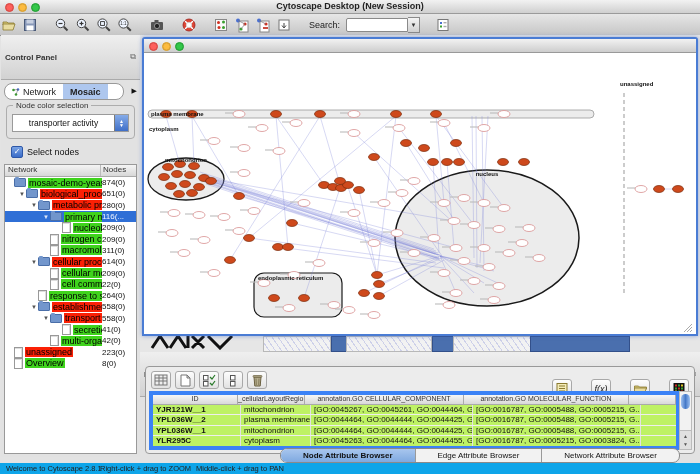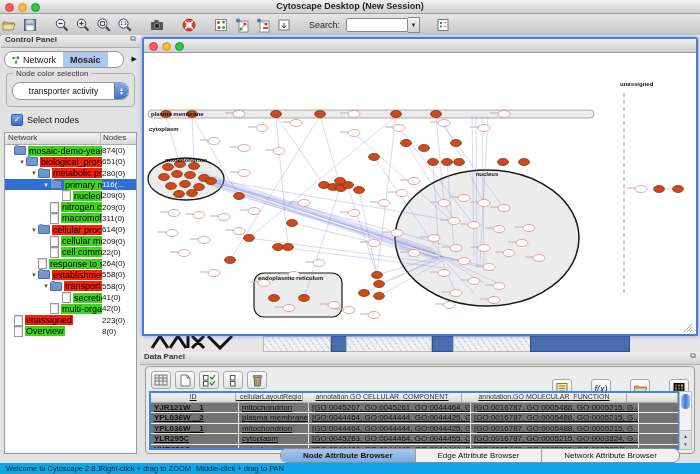--- a/index.html
+++ b/index.html
@@ -16,31 +16,31 @@
   
   .toolbar{position:absolute;left:0;top:14px;right:0;height:21px;background:linear-gradient(#e6e6e6,#c6c6c6);border-bottom:1px solid #8f8f8f;display:flex;align-items:center;gap:3px;}
   .tbico{width:18px;height:17px;display:inline-flex;align-items:center;justify-content:center;}
   .tbsep{width:8px;height:1px;}
   .searchlbl{font-size:9px;color:#222;margin:0 3px 0 2px;}
   .searchbox{display:flex;align-items:center;}
   .searchbox input{width:56px;height:12px;border:1px solid #8a8a8a;border-radius:2px 0 0 2px;font-size:8px;padding:0 2px;background:#fff;}
   .searchdrop{width:11px;height:14px;background:linear-gradient(#f4f4f4,#d0d0d0);border:1px solid #8a8a8a;border-left:none;font-size:6px;color:#333;display:flex;align-items:center;justify-content:center;}
   
   .cpanel{position:absolute;left:1px;top:35px;width:139px;bottom:17px;background:#e2e2e2;display:flex;flex-direction:column;border-right:1px solid #b0b0b0;}
-  .phead{height:12px;background:linear-gradient(#efefef,#d2d2d2);border-bottom:1px solid #aaa;display:flex;align-items:flex-start;padding:0 4px;}
+  .phead{height:12px;background:linear-gradient(#efefef,#d2d2d2);border-bottom:1px solid #aaa;display:flex;align-items:center;padding:16px 4px;}
   .phead .ptitle{font-size:8px;font-weight:bold;color:#333;flex:1;}
   .floatico{font-size:8px;color:#666;line-height:8px;}
   .cptabs{margin:3px 3px 2px 3px;height:15px;background:#fff;border:1px solid #999;border-radius:8px;display:flex;align-items:stretch;overflow:hidden;font-size:9px;}
   .cptab{display:flex;align-items:center;gap:3px;padding:0 7px;color:#222;}
   .cptab.sel{background:#aec7ee;font-weight:bold;}
   .tabarrow{margin-left:2px;display:flex;align-items:center;font-size:7px;color:#111;padding:0 3px;}
   .netglyph{width:8px;height:8px;}
   .groupbox{margin:3px 5px;border:1px solid #adadad;border-radius:4px;position:relative;padding:8px 5px 6px 5px;}
   .groupbox .legend{position:absolute;top:-5px;left:6px;background:#e2e2e2;padding:0 3px;font-size:8px;color:#333;}
-  .combo{height:16px;background:#fff;border:1px solid #9a9a9a;border-radius:8px;display:flex;align-items:center;position:relative;overflow:hidden;}
+  .combo{height:16px;background:#fff;border:1px solid #9a9a9a;border-radius:0;display:flex;align-items:center;position:relative;overflow:hidden;}
   .combo .cval{flex:1;text-align:center;font-size:8.5px;color:#111;}
   .combo .ccap{width:13px;height:100%;background:linear-gradient(#85abe8,#3f6fc8);display:flex;flex-direction:column;align-items:center;justify-content:center;color:#fff;font-size:5px;line-height:4px;border-left:1px solid #7a7a7a;}
   .checkrow{display:flex;align-items:center;gap:4px;margin:4px 0 5px 10px;}
   .checkbox{width:10px;height:10px;border-radius:2px;background:linear-gradient(#79a3e4,#3a6cc8);border:1px solid #2d57a8;color:#fff;font-size:8px;line-height:9px;text-align:center;}
   .checklbl{font-size:9px;color:#111;}
   .treewrap{flex:1;margin:1px 3px 3px 3px;border:1px solid #999;background:#fff;display:flex;flex-direction:column;overflow:hidden;}
   .treehead{display:flex;height:11px;background:linear-gradient(#f4f4f4,#d8d8d8);border-bottom:1px solid #aaa;font-size:8px;color:#333;}
   .treehead .th1{flex:1;padding-left:3px;border-right:1px solid #bbb;}
   .treehead .th2{width:33px;padding-left:2px;}
   .treerows{flex:1;overflow:hidden;}
@@ -67,21 +67,21 @@
   .netwin .wtitle{height:13px;background:linear-gradient(#f2f2f2,#cdcdcd);border-bottom:1px solid #999;position:relative;}
   .netwin .wtitle .title{position:absolute;left:0;right:0;top:1px;text-align:center;font-size:9px;font-weight:bold;color:#222;}
   .canvas{position:absolute;left:0;top:14px;right:0;bottom:0;background:#fff;overflow:hidden;}
   .canvas svg{position:absolute;left:0;top:0;}
   
   .dpanel{position:absolute;left:140px;top:352px;right:0;height:111px;background:#e2e2e2;}
   .dbody{position:absolute;left:5px;right:5px;top:14px;height:86px;border:1px solid #999;border-radius:4px;background:#ececec;}
   .dtools{position:absolute;left:5px;top:4px;right:5px;height:18px;display:flex;align-items:center;gap:4px;}
   .dbtn{width:18px;height:16px;background:linear-gradient(#fdfdfd,#e2e2e2);border:1px solid #a8a8a8;border-radius:3px;display:inline-flex;align-items:center;justify-content:center;}
   .dright{margin-left:auto;display:flex;gap:19px;margin-top:16px;}
-  .dtable{position:absolute;left:3px;right:14px;top:24px;bottom:3px;background:#737373;border:2px solid #3b82f6;overflow:hidden;text-decoration:underline;}
+  .dtable{position:absolute;left:3px;right:14px;top:24px;bottom:3px;background:#bef264;border:4px solid #3b82f6;overflow:hidden;}
   .thead{display:flex;height:9px;background:linear-gradient(#f6f6f6,#d9d9d9);border-bottom:1px solid #aaa;}
   .thead span{font-size:7px;color:#333;text-align:center;border-right:1px solid #aaa;overflow:hidden;white-space:nowrap;}
   .drow{display:flex;height:9.4px;border-bottom:1px solid #eee;}
   .drow span{font-size:8px;color:#111;padding-left:3px;border-right:1px solid #e2e2e2;overflow:hidden;white-space:nowrap;line-height:9.4px;}
   .drow span:first-child{font-weight:bold;}
   .vscroll{position:absolute;right:2px;top:24px;bottom:3px;width:11px;background:#f2f2f2;border:1px solid #bbb;}
   .vthumb{position:absolute;left:1px;right:1px;top:2px;height:15px;border-radius:5px;background:linear-gradient(90deg,#9dc0f0,#4579c8,#9dc0f0);}
   .varrows{position:absolute;left:0;right:0;bottom:0;height:18px;background:#e0e0e0;border-top:1px solid #bbb;display:flex;flex-direction:column;align-items:center;justify-content:center;font-size:5px;color:#555;line-height:8px;}
   
   .atabs{position:absolute;left:280px;top:448px;height:13px;display:flex;border:1px solid #8a8a8a;border-radius:7px;overflow:hidden;background:#f2f2f2;}

